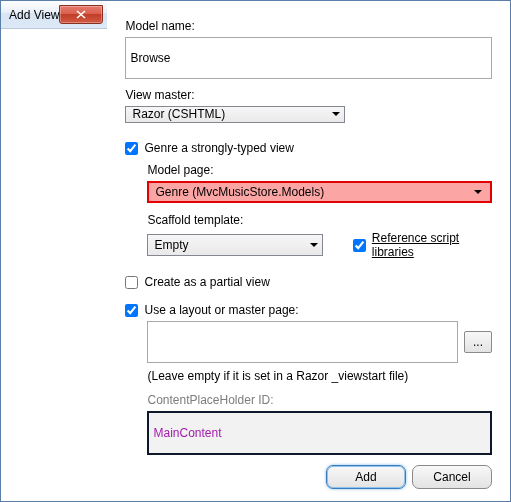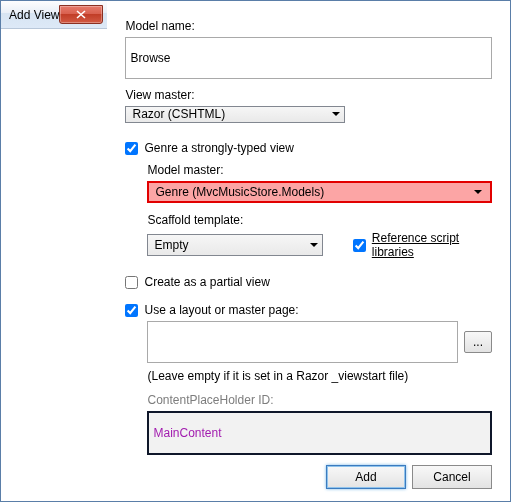--- a/index.html
+++ b/index.html
@@ -83,21 +83,21 @@
   .hint { margin: 6px 0 0 0; color: #000; }
   .footer {
     margin-top: auto;
     display: flex; justify-content: flex-end; gap: 6px;
     padding-top: 10px;
   }
   .btn {
     min-width: 80px; height: 24px;
     border: 1px solid #8a8a8a;
     background: linear-gradient(to bottom, #f8f8f8, #e3e3e3);
-    border-radius: 0;
+    border-radius: 7px;
     cursor: pointer;
     display: flex; align-items: center; justify-content: center;
   }
   .btn.primary {
     border: 1px solid #3b7bbf;
     box-shadow: 0 0 0 1px #8fc3ec inset, 0 0 3px #7ab7e8;
   }
   .spacer-sm { height: 6px; }
 </style>
 </head>
@@ -124,21 +124,21 @@
       <span>Razor (CSHTML)</span>
       <span class="arrow"></span>
     </div>
 
     <div class="checkbox-row" style="margin-top:18px;">
       <input type="checkbox" id="cb1" checked="" style="">
       <label for="cb1">Genre a strongly-typed view</label>
     </div>
 
     <div class="indent">
-      <div class="field-label">Model master:</div>
+      <div class="field-label">Model page:</div>
       <div class="combo highlight">
         <span>Genre (MvcMusicStore.Models)</span>
         <span class="arrow"></span>
       </div>
 
       <div class="spacer-sm"></div>
       <div class="field-label">Scaffold template:</div>
       <div class="row-split">
         <div class="combo" style="width:190px;">
           <span>Empty</span>

